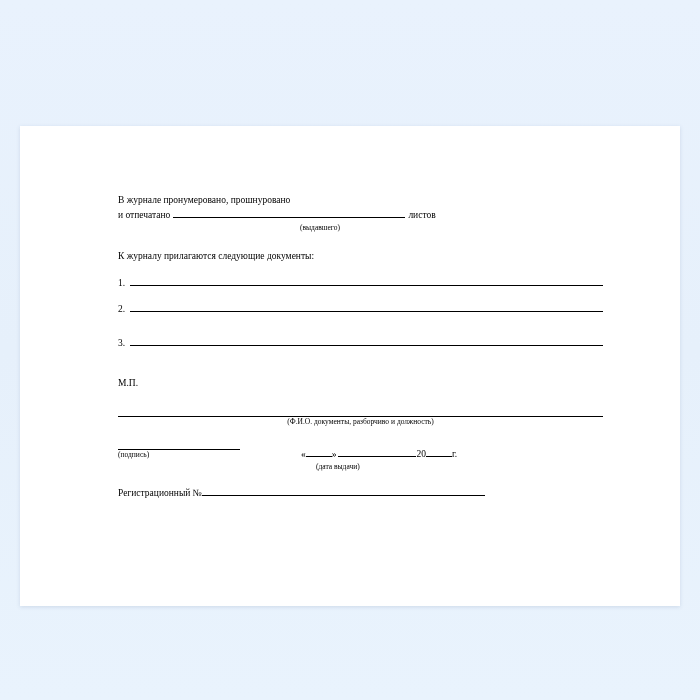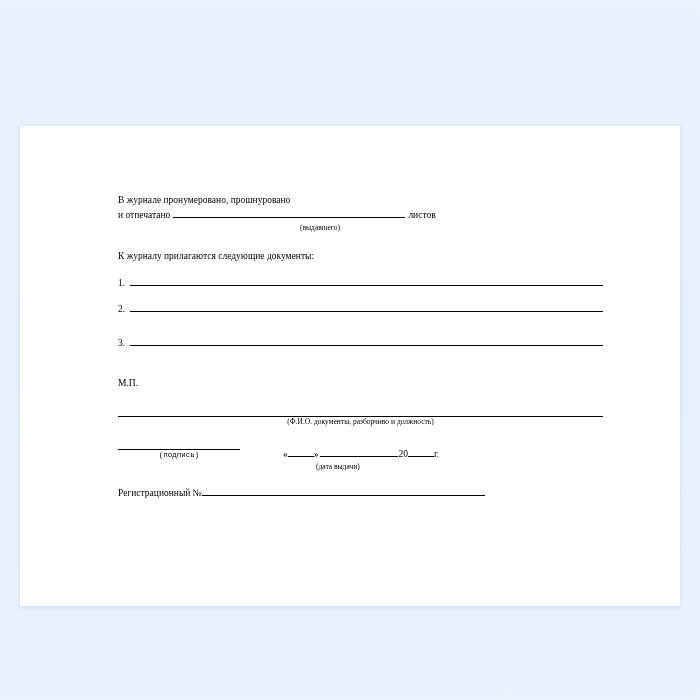--- a/index.html
+++ b/index.html
@@ -114,28 +114,26 @@
     width: 130px;
   }
   .sign-left .rule {
     display: block;
     border-bottom: 1px solid #000;
     height: 8px;
     width: 122px;
   }
   .sign-left .cap {
     font-size: 7.5px;
-    text-align: center;
     width: 122px;
     display: block;
     margin-top: 0px;
-    font-family: Liberation Mono, monospace;
   }
   .sign-mid {
-    margin-left: 35px;
+    margin-left: 53px;
     white-space: nowrap;
   }
   .sign-mid .small-fill {
     display: inline-block;
     border-bottom: 1px solid #000;
     width: 26px;
     height: 8px;
   }
   .sign-mid .date-fill {
     display: inline-block;

